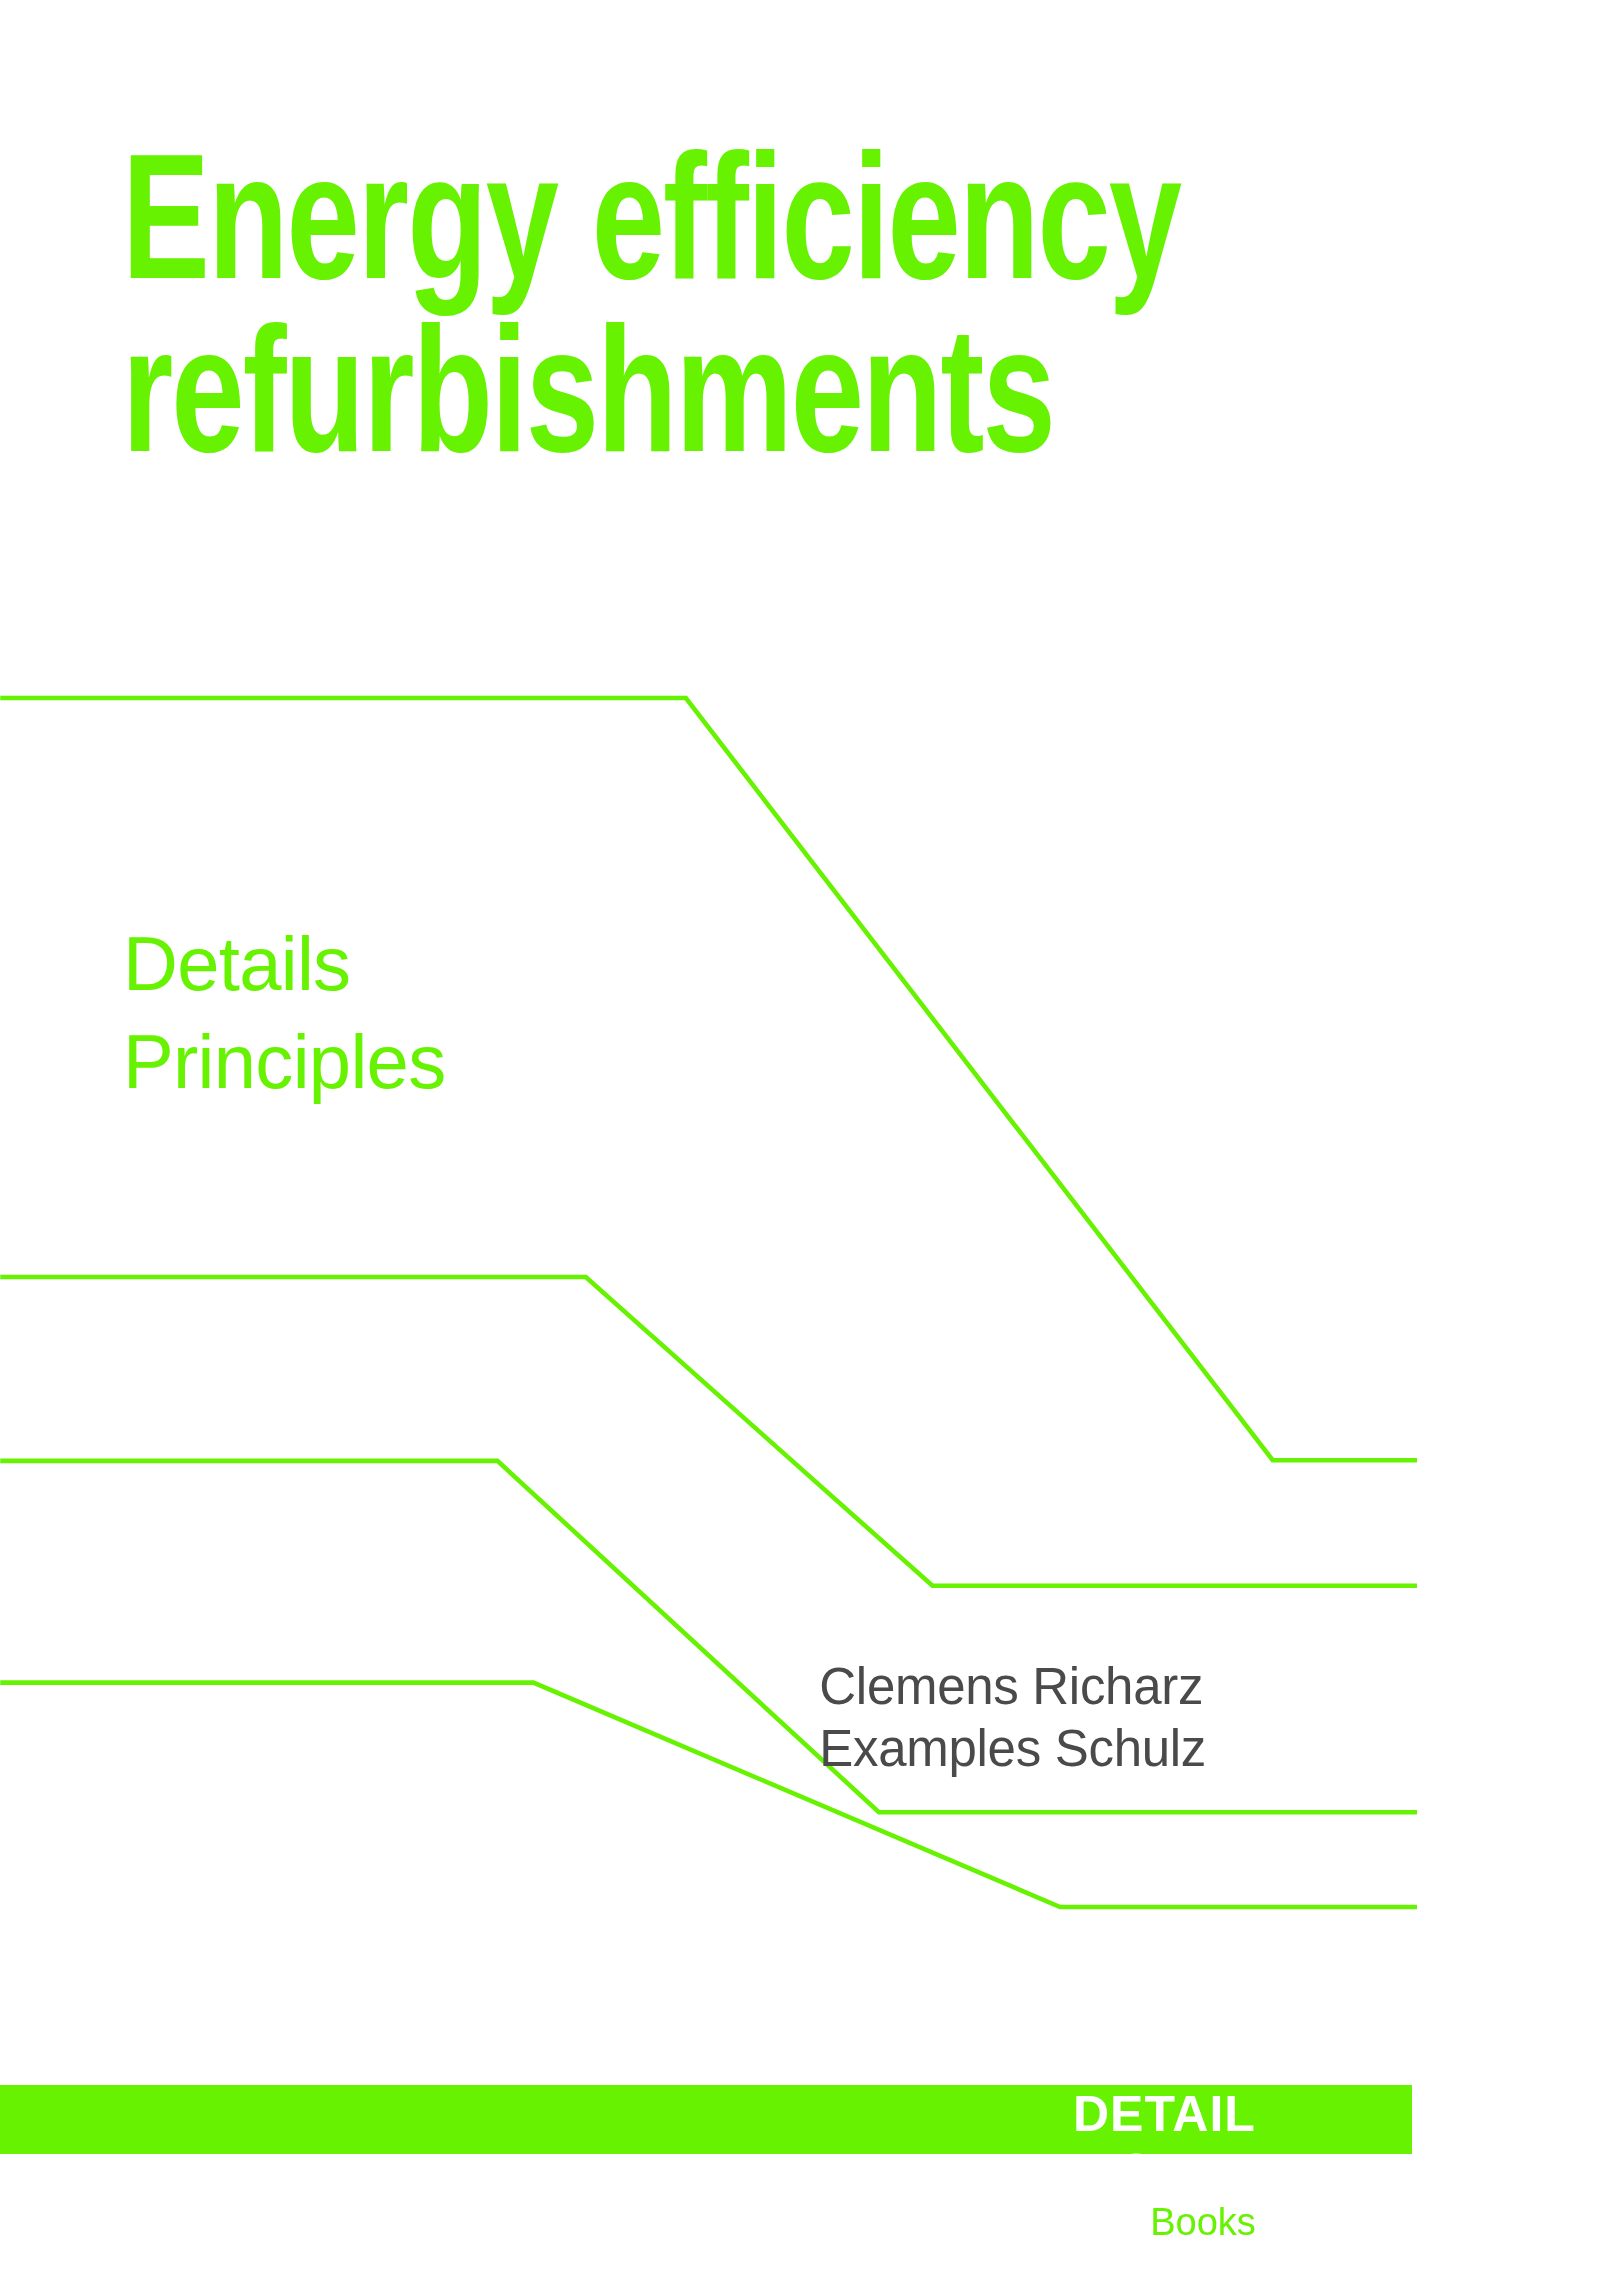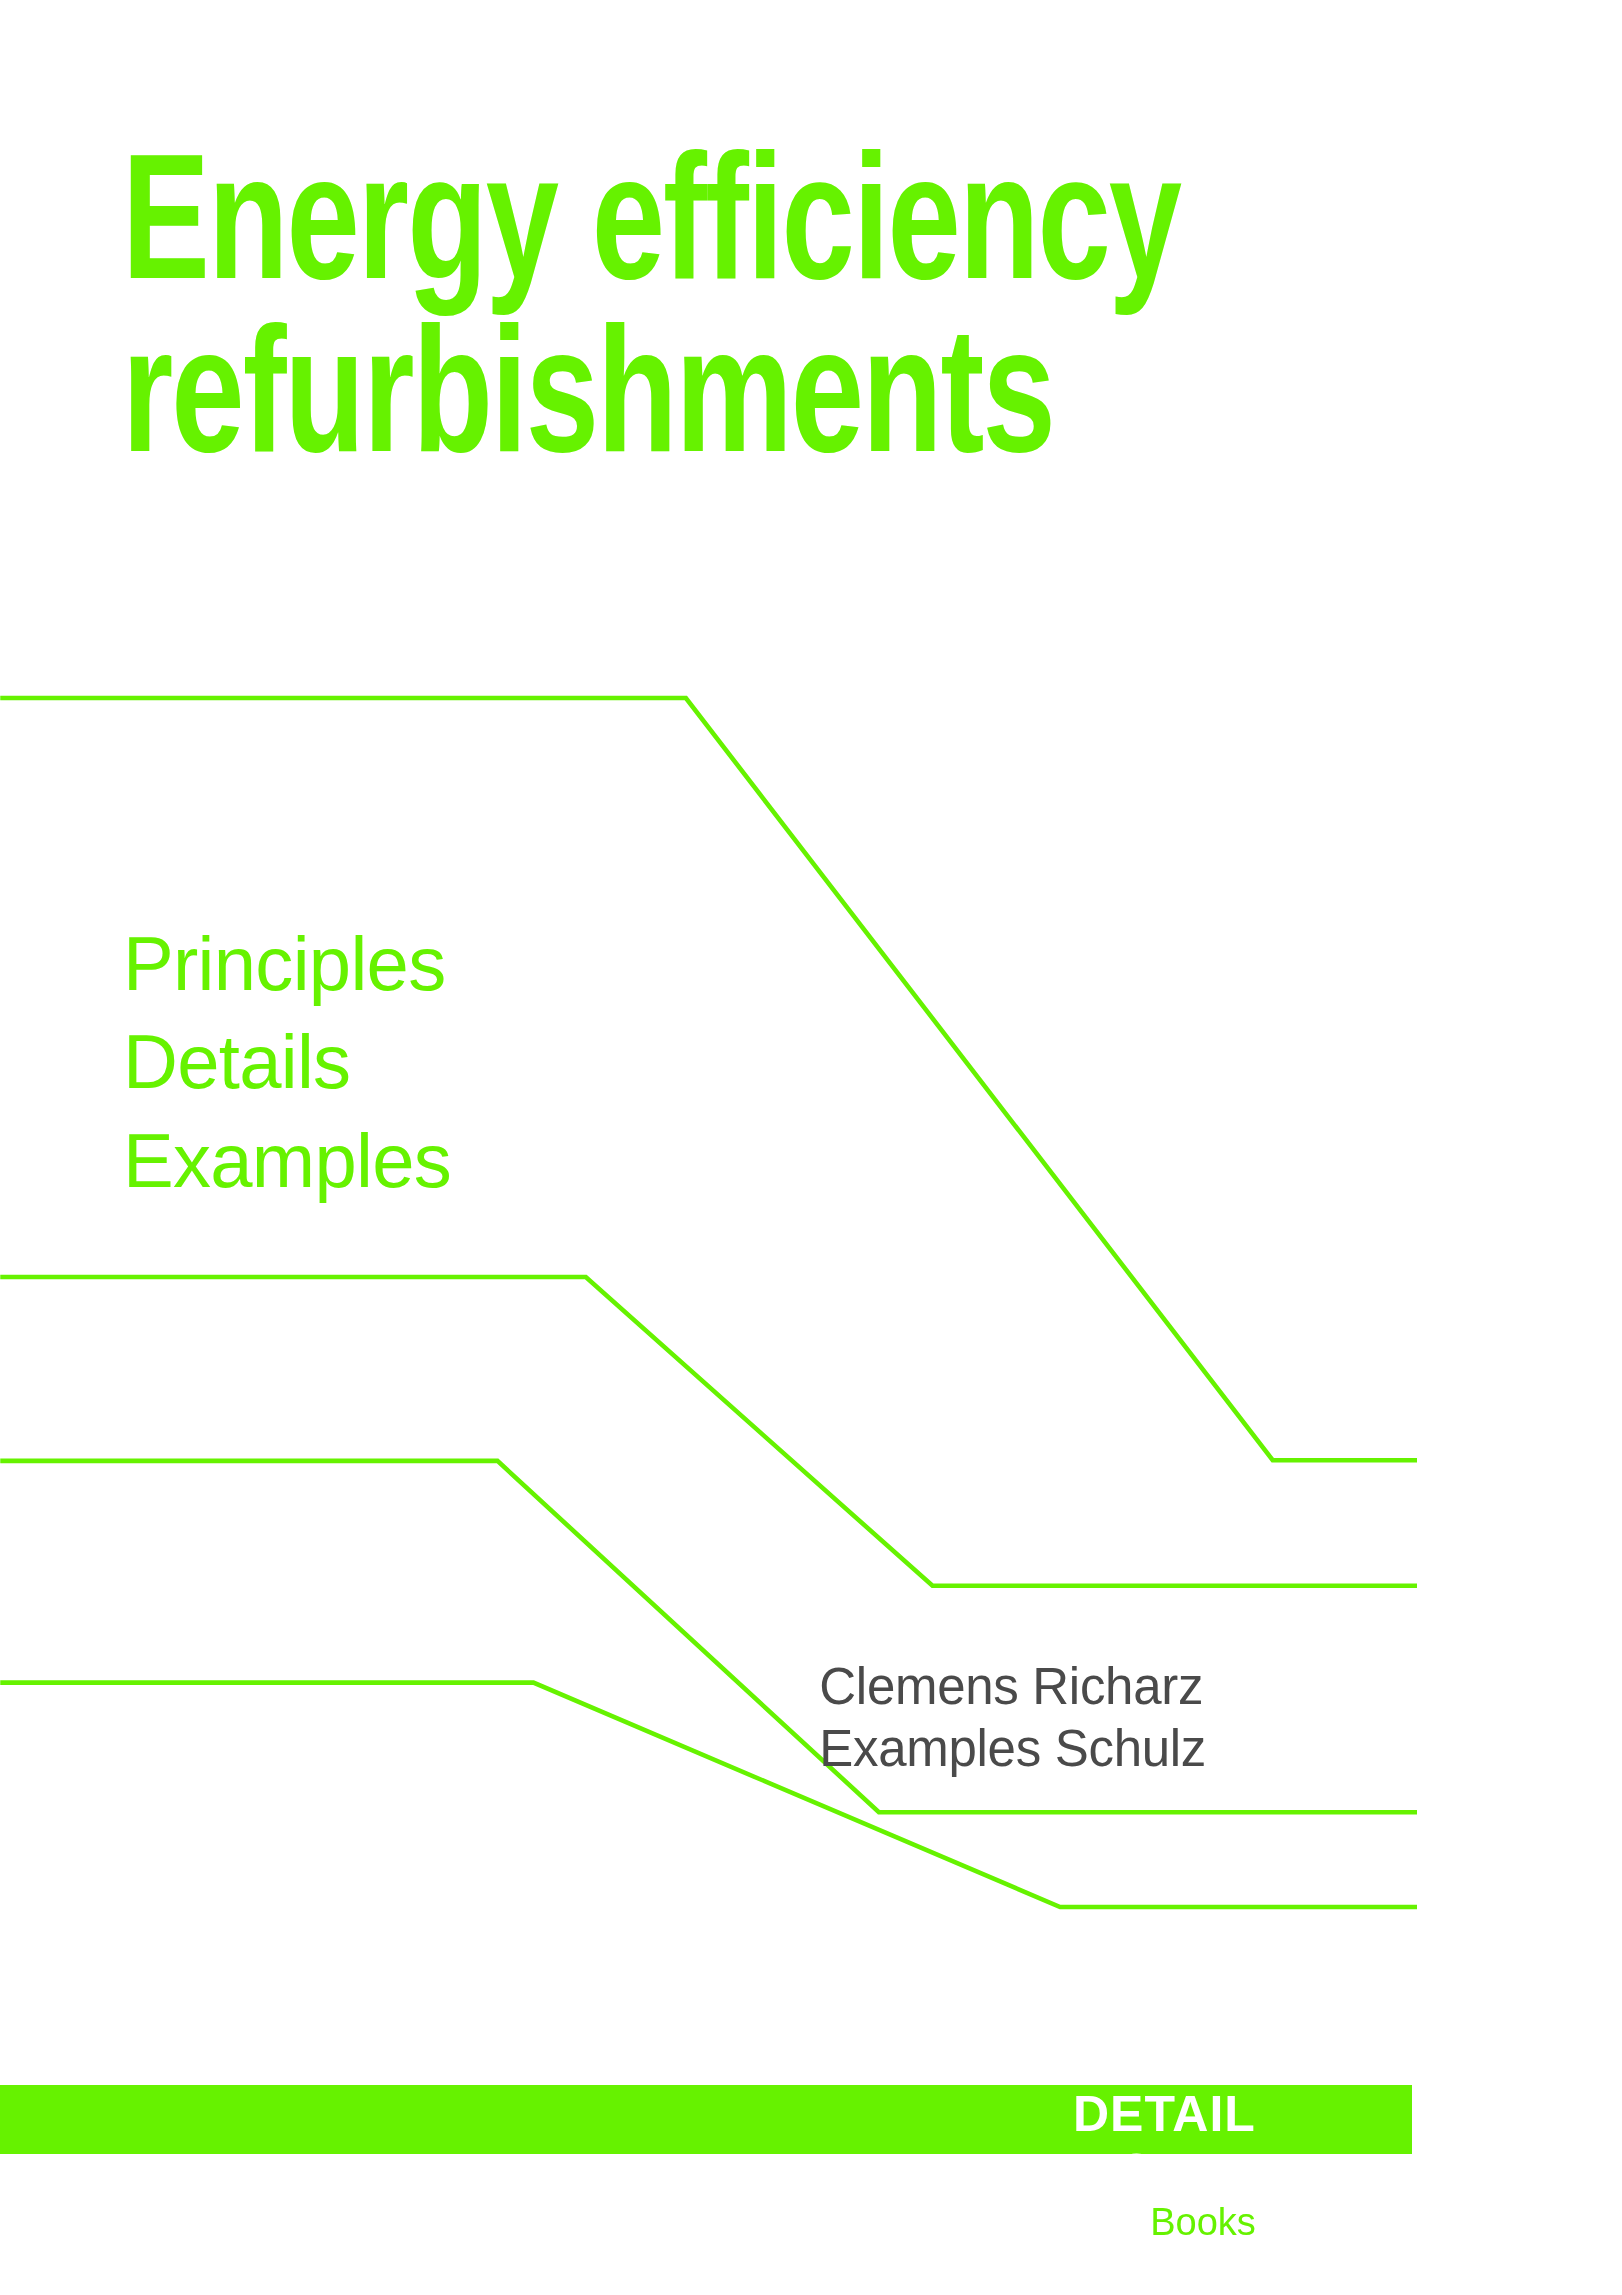--- a/index.html
+++ b/index.html
@@ -146,23 +146,22 @@
       <path d="M 0,2572 L 815,2572 L 1620,2915 L 2480,2915"></path>
     </g>
   </svg>
 
   <div class="title-block">
     <span class="title-line">Energy efficiency</span>
     <span class="title-line">refurbishments</span>
   </div>
 
   <div class="subtitle-block">
+    <span class="subtitle-line">Details</span>
     <span class="subtitle-line">Principles</span>
-    <span class="subtitle-line">Details</span>
-    <span class="subtitle-line">Examples</span>
   </div>
 
   <div class="authors-block">
     <span class="author-line">Clemens Richarz</span>
     <span class="author-line">Examples Schulz</span>
   </div>
 
   <div class="logo-bar"></div>
   <div class="logo-text">
     <span class="logo-detail">DETAIL</span>

